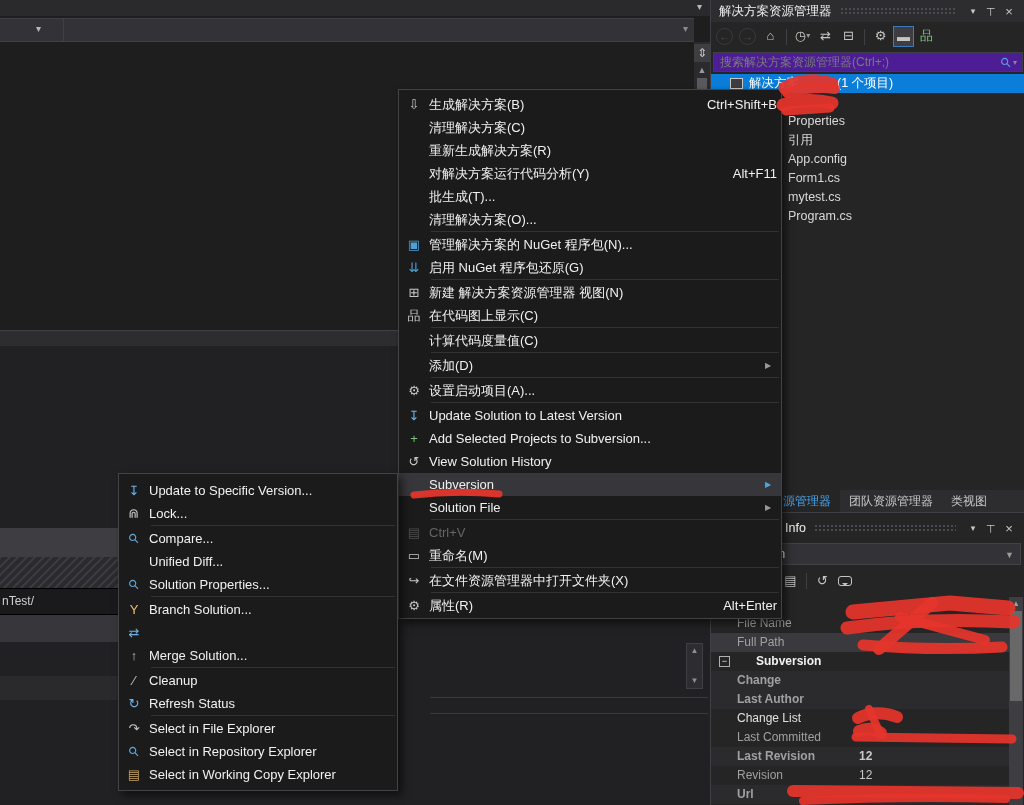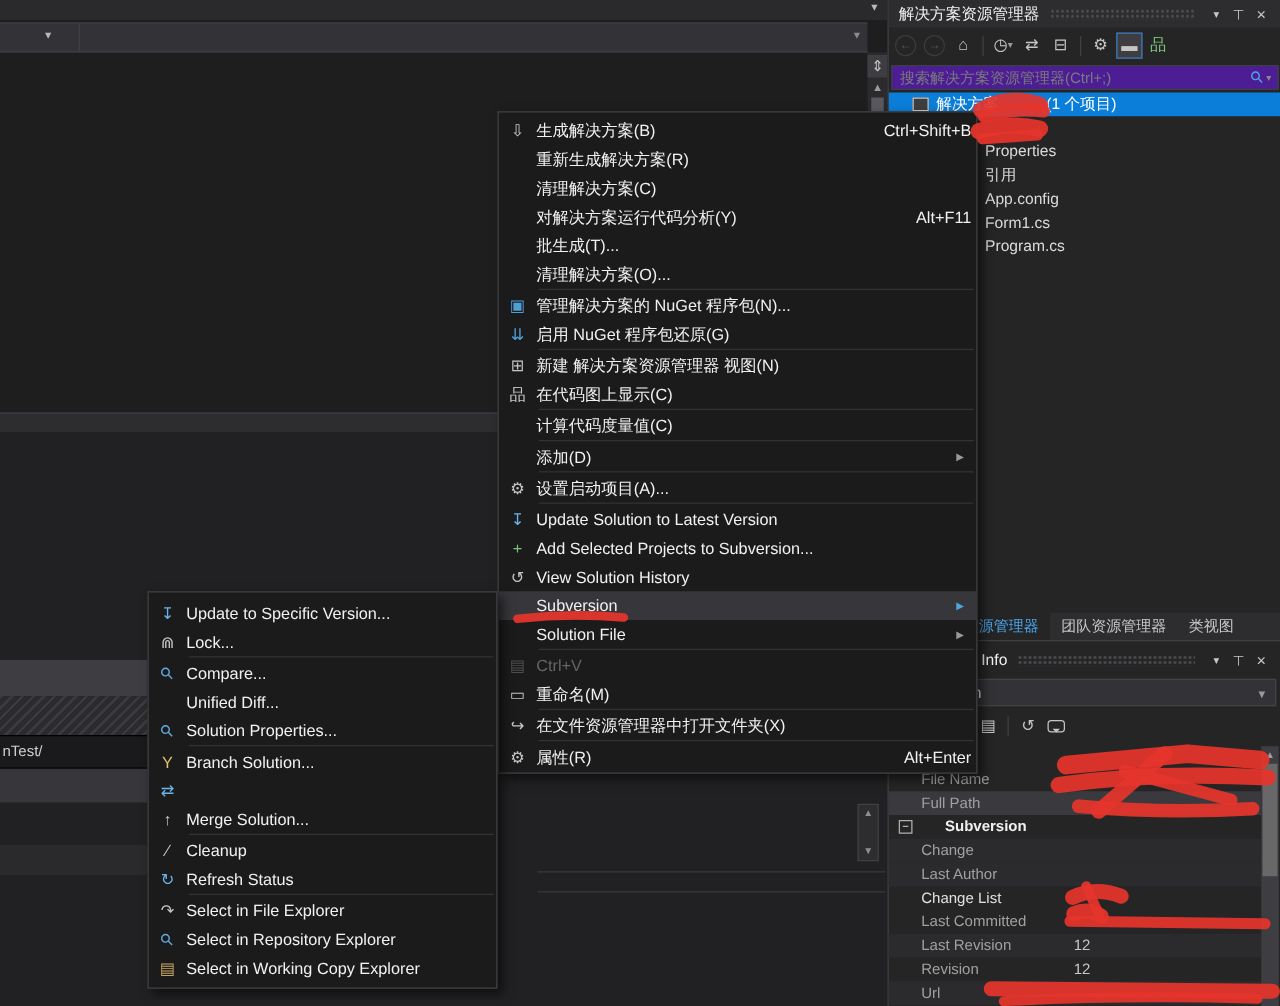--- a/index.html
+++ b/index.html
@@ -76,21 +76,21 @@
   #info-panel { left:710px; top:512px; width:314px; height:293px; background:#252526; border-left:1px solid #3F3F46; border-top:1px solid #3F3F46; }
   #info-panel .panel-header { top:4px; background:#252526; }
   #info-combo { position:absolute; left:4px; top:30px; width:306px; height:22px; background:#333337; border:1px solid #434346; color:#F1F1F1; font-size:12.5px; line-height:20px; padding-left:24px; }
   #info-combo .dd { position:absolute; right:6px; top:7px; color:#9A9A9A; font-size:9px; line-height:8px; }
   #info-toolbar { position:absolute; left:68px; top:56px; height:24px; display:flex; align-items:center; }
   .bubble-icon { display:inline-block; width:14px; height:10px; border:1px solid #C5C5C5; border-radius:3px; position:relative; margin:0 4px; }
   .bubble-icon:after { content:""; position:absolute; left:3px; bottom:-4px; border:3px solid transparent; border-top-color:#C5C5C5; }
 
   #info-grid { position:absolute; left:0; top:101px; width:298px; }
   .grid-row { height:19px; line-height:19px; font-size:12px; display:flex; white-space:nowrap; }
-  .grid-row.alt { background:#2B2B2D; }
+  .grid-row.alt { background:#2B2B2D;font-weight:bold; }
   .grid-row.sel { background:#3A3A3E; }
   .grid-row .glabel { width:148px; padding-left:26px; color:#A0A0A0; overflow:hidden; }
   .grid-row .glabel.emph { color:#E0E0E0; }
   .grid-row .gvalue { flex:1; color:#C8C8C8; }
   .grid-row.cat .glabel { color:#F0F0F0; font-weight:bold; padding-left:20px; width:auto; }
   .expander { display:inline-block; width:11px; height:11px; border:1px solid #B0B0B0; color:#E8E8E8; font-size:9px; line-height:9px; text-align:center; margin:4px 6px 0 8px; background:#252526; }
   #grid-scrollbar { position:absolute; right:1px; top:84px; width:14px; height:208px; background:#3E3E42; }
   #grid-scrollbar .up { position:absolute; top:0; left:0; width:14px; height:13px; color:#9E9E9E; font-size:8px; text-align:center; line-height:13px; }
   #grid-scrollbar .thumb { position:absolute; top:14px; left:1px; width:12px; height:90px; background:#686868; }
 
@@ -188,20 +188,23 @@
         <div class="tree-row">
           <span class="child">引用</span>
         </div>
         <div class="tree-row">
           <span class="child">App.config</span>
         </div>
         <div class="tree-row">
           <span class="child">Form1.cs</span>
         </div>
         <div class="tree-row">
+          <span class="child">mytest.cs</span>
+        </div>
+        <div class="tree-row">
           <span class="child">Program.cs</span>
         </div>
       </div>
   </div>
 
   <div class="abs" id="tabs-row">
       <div class="btab active">解决方案资源管理器</div>
       <div class="btab">团队资源管理器</div>
       <div class="btab">类视图</div>
     </div>
@@ -273,25 +276,25 @@
   </div>
 
   <div class="abs menu" id="menu-main">
       <div class="menu-item">
         <span class="mi-icon" style="color: rgb(197, 197, 197);"><span>⇩</span></span>
         <span class="mi-label">生成解决方案(B)</span>
         <span class="mi-shortcut">Ctrl+Shift+B</span>
       </div>
       <div class="menu-item">
         <span class="mi-icon"></span>
+        <span class="mi-label">清理解决方案(C)</span>
+      </div>
+      <div class="menu-item">
+        <span class="mi-icon"></span>
         <span class="mi-label">重新生成解决方案(R)</span>
-      </div>
-      <div class="menu-item">
-        <span class="mi-icon"></span>
-        <span class="mi-label">清理解决方案(C)</span>
       </div>
       <div class="menu-item">
         <span class="mi-icon"></span>
         <span class="mi-label">对解决方案运行代码分析(Y)</span>
         <span class="mi-shortcut">Alt+F11</span>
       </div>
       <div class="menu-item">
         <span class="mi-icon"></span>
         <span class="mi-label">批生成(T)...</span>
       </div>

